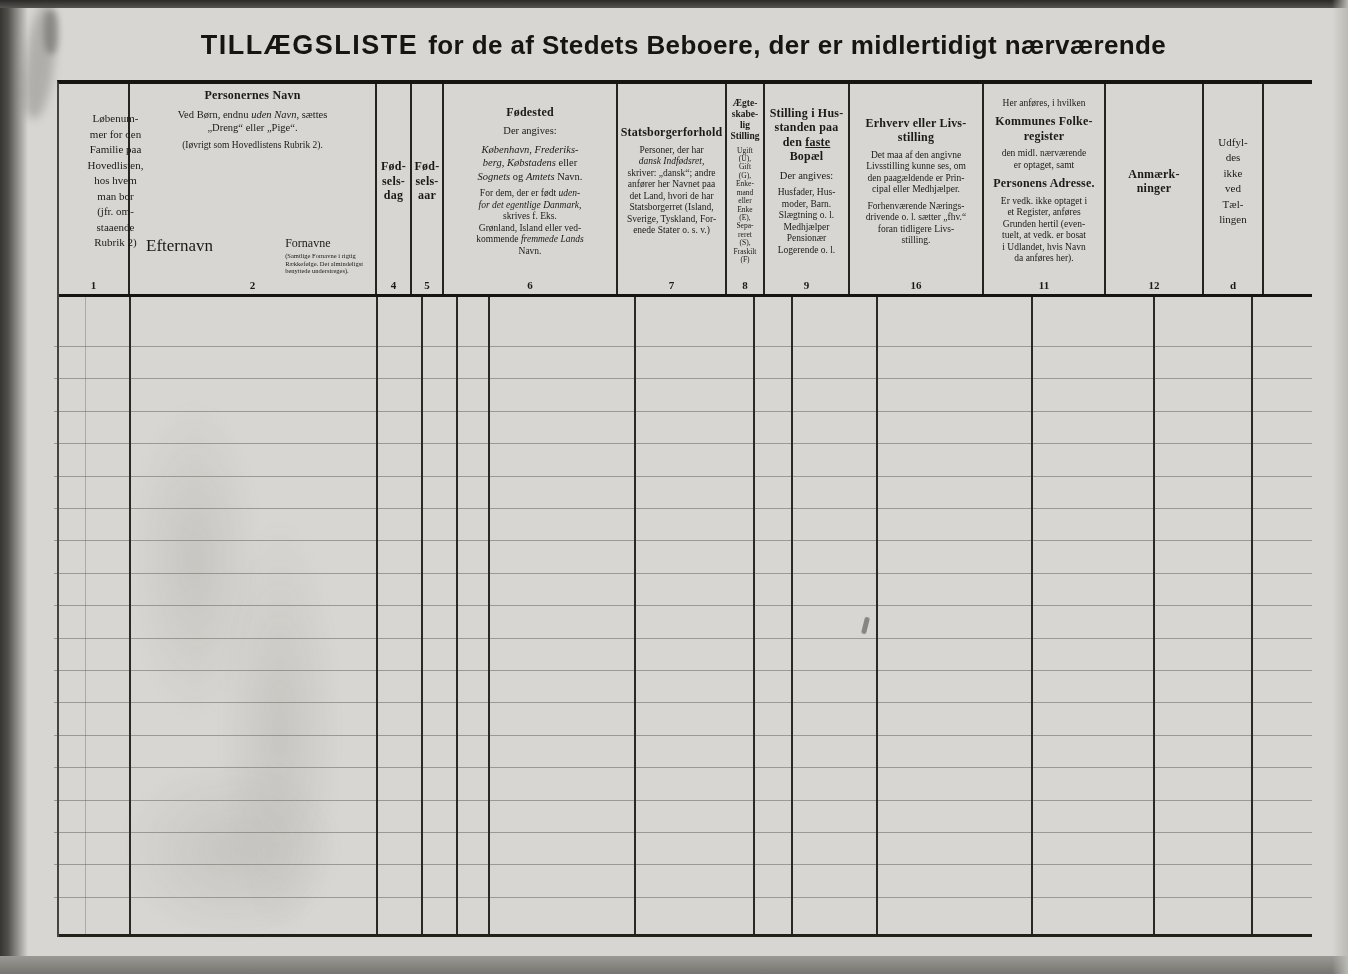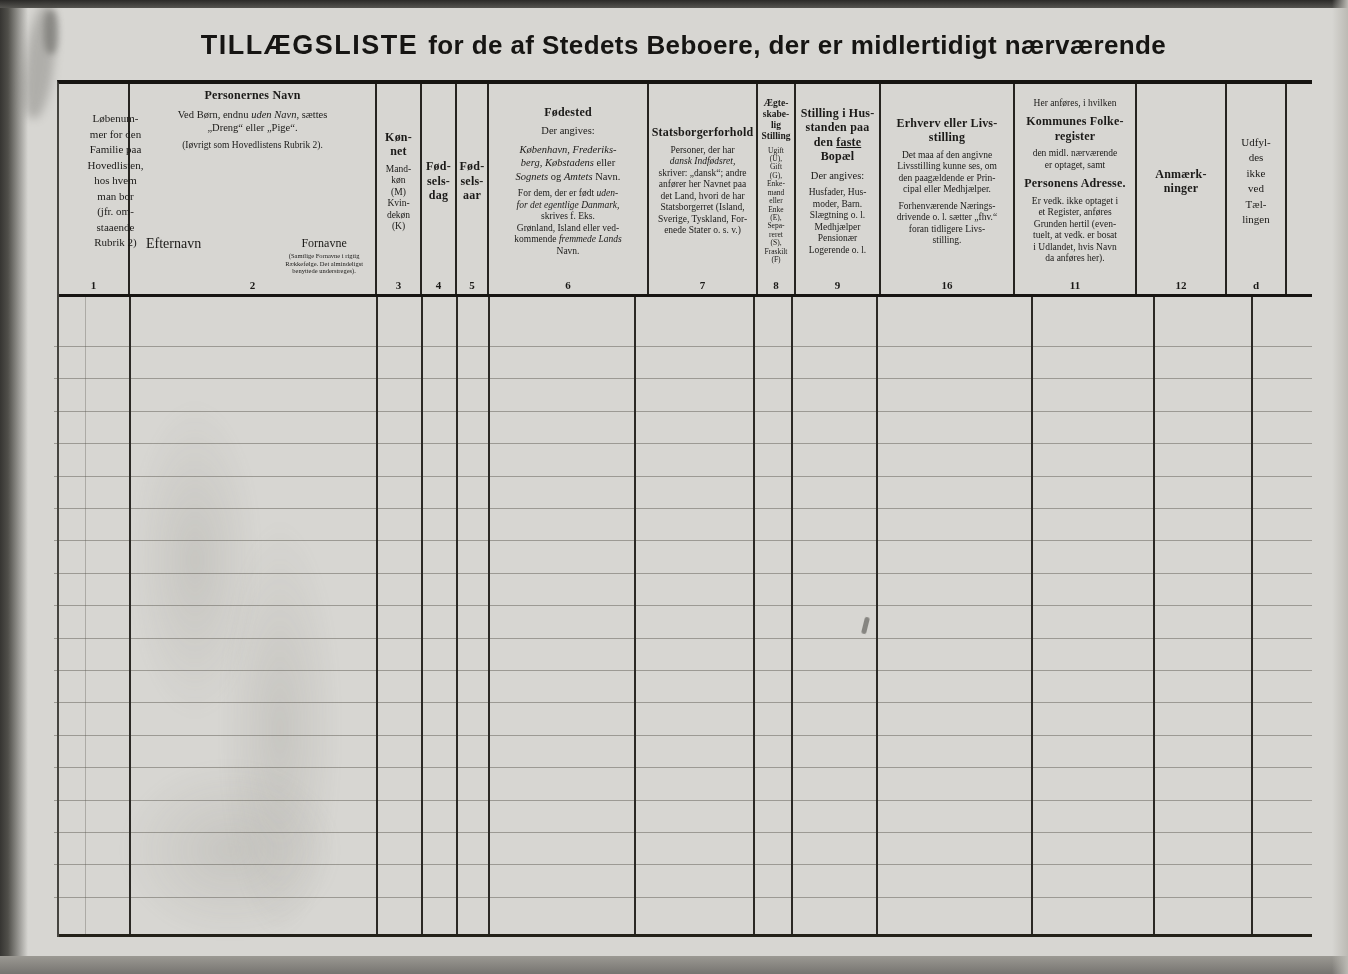--- a/index.html
+++ b/index.html
@@ -42,22 +42,22 @@
   .s-h .line{font-weight:bold;font-size:12px;line-height:14.5px;letter-spacing:.2px;}
   .s-h8 .line{font-weight:bold;font-size:9.5px;line-height:11px;}
   .s-t .line{font-size:10.5px;line-height:13.5px;}
   .s-tl .line{font-size:11px;line-height:15.5px;}
   .s-s .line{font-size:9.5px;line-height:11.5px;}
   .s-xs .line{font-size:7.5px;line-height:8.4px;}
   .it{font-style:italic;}
   .un{text-decoration:underline;}
   .blk-names{margin-top:auto;width:100%;display:flex;justify-content:space-between;
              align-items:flex-start;box-sizing:border-box;padding:6px 10px 0 14px;}
-  .names-efternavn{font-size:14px;}
-  .names-fornavne{text-align:center;}
+  .names-efternavn{font-size:17px;}
+  .names-fornavne{text-align:left;}
   .names-fornavne .fn{font-size:12px;}
   .names-note{font-size:6.5px;line-height:7.2px;max-width:128px;margin-top:1px;}
   .num{position:absolute;bottom:3px;left:0;right:0;text-align:center;
        font-size:11px;font-weight:bold;}
   .tbody{position:relative;height:637px;border-bottom:3px solid #232119;}
   .vline{position:absolute;top:0;bottom:0;width:2px;background:#2b2925;}
   .vline-faint{position:absolute;top:0;bottom:0;width:1px;background:rgba(92,90,84,.35);}
   .row-line{position:absolute;left:-5px;right:0;height:1px;background:rgba(73,71,63,.42);}
 </style>
 </head>
@@ -105,58 +105,41 @@
                 <div class="names-note">
                   <div>(Samtlige Fornavne i rigtig</div>
                   <div>Rækkefølge. Det almindeligst</div>
                   <div>benyttede understreges).</div>
                 </div>
               </div>
             </div>
           </div>
           <div class="num">2</div>
         </div>
-        <div class="th" style="width: 45px;">
-          <div class="th-content">
-            <div class="blk s-h">
-              <div class="line">Køn-</div>
-              <div class="line">net</div>
-            </div>
-            <div class="blk s-s">
-              <div class="line">Mand-</div>
-              <div class="line">køn</div>
-              <div class="line">(M)</div>
-              <div class="line">Kvin-</div>
-              <div class="line">dekøn</div>
-              <div class="line">(K)</div>
-            </div>
-          </div>
-          <div class="num">3</div>
-        </div>
         <div class="th" style="width: 35px;">
           <div class="th-content">
             <div class="blk s-h">
               <div class="line">Fød-</div>
               <div class="line">sels-</div>
               <div class="line">dag</div>
             </div>
           </div>
           <div class="num">4</div>
         </div>
         <div class="th" style="width: 32px;">
           <div class="th-content">
             <div class="blk s-h">
               <div class="line">Fød-</div>
               <div class="line">sels-</div>
               <div class="line">aar</div>
             </div>
           </div>
           <div class="num">5</div>
         </div>
-        <div class="th" style="width: 160px;">
+        <div class="th" style="width: 174px;">
           <div class="th-content">
             <div class="blk s-h">
               <div class="line">Fødested</div>
             </div>
             <div class="blk s-t">
               <div class="line">Der angives:</div>
             </div>
             <div class="blk s-t">
               <div class="line"><span class="it ">København, Frederiks-</span></div>
               <div class="line"><span class="it ">berg, Købstadens</span><span> eller</span></div>
@@ -281,21 +264,21 @@
               <div class="line">Er vedk. ikke optaget i</div>
               <div class="line">et Register, anføres</div>
               <div class="line">Grunden hertil (even-</div>
               <div class="line">tuelt, at vedk. er bosat</div>
               <div class="line">i Udlandet, hvis Navn</div>
               <div class="line">da anføres her).</div>
             </div>
           </div>
           <div class="num">11</div>
         </div>
-        <div class="th" style="width: 90px;">
+        <div class="th" style="width: 98px;">
           <div class="th-content">
             <div class="blk s-h">
               <div class="line">Anmærk-</div>
               <div class="line">ninger</div>
             </div>
           </div>
           <div class="num">12</div>
         </div>
         <div class="th" style="width: 60px;">
           <div class="th-content">

